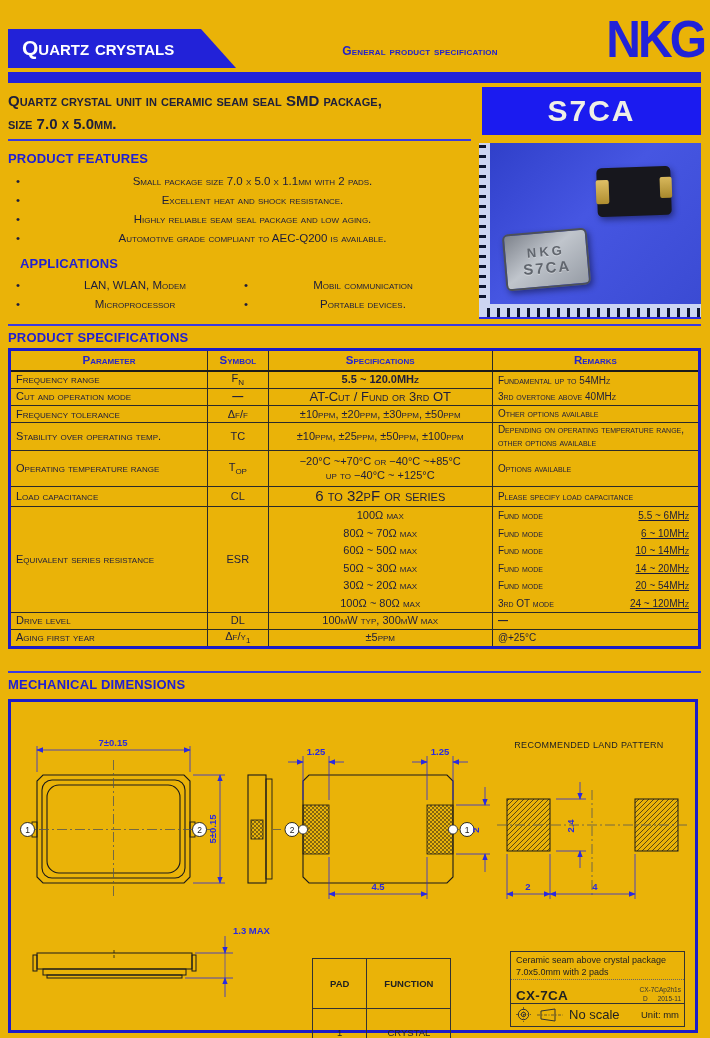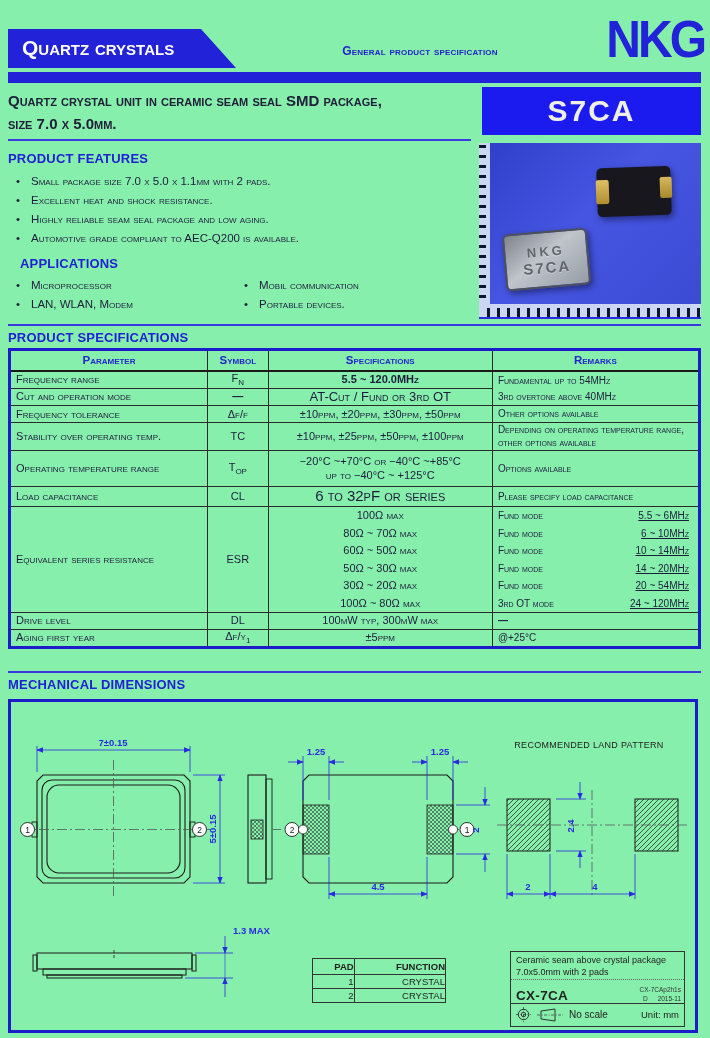--- a/index.html
+++ b/index.html
@@ -1,16 +1,16 @@
 <!DOCTYPE html>
 <html><head>
 <meta charset="utf-8">
 <style>
   html,body{margin:0;padding:0;background:#e8e8e8;}
-  .page{position:relative;width:710px;height:1038px;background:#86efac;
+  .page{position:relative;width:710px;height:1038px;background:#eab308;
         font-family:"Liberation Sans",sans-serif;overflow:hidden;}
   .sc{font-variant:small-caps;}
   
   .banner{position:absolute;left:8px;top:29px;width:228px;height:39px;background:#2222d8;
           clip-path:polygon(0 0,193px 0,228px 100%,0 100%);color:#ffffff;font-weight:bold;
           font-size:21px;line-height:38px;padding-left:14px;box-sizing:border-box;}
   .hdr-center{position:absolute;left:275px;top:44px;width:290px;text-align:center;
           color:#2222cc;font-weight:bold;font-size:12px;letter-spacing:.2px;}
   .logo{position:absolute;right:6px;top:12px;font-size:48px;font-weight:800;color:#2222d8;
           letter-spacing:-3px;transform:scaleY(1.08);}
@@ -41,21 +41,21 @@
           background:linear-gradient(145deg,#7e838c,#c0c5cc 45%,#969ca5);border:2px solid #4c5058;
           border-radius:6px;box-sizing:border-box;box-shadow:2px 3px 6px rgba(0,0,20,.45);
           display:flex;flex-direction:column;align-items:center;justify-content:center;}
   .chip-metal .l1{font-size:13px;font-weight:bold;letter-spacing:3px;color:#61666e;
           text-shadow:0 1px 0 rgba(255,255,255,.35);}
   .chip-metal .l2{font-size:15px;font-weight:bold;letter-spacing:2px;color:#61666e;
           text-shadow:0 1px 0 rgba(255,255,255,.35);}
   
   .sect-h{position:absolute;color:#2020d4;font-weight:bold;font-size:13px;letter-spacing:.2px;}
   .feat-list{position:absolute;left:14px;top:172px;width:460px;font-size:11.5px;color:#1c1c3c;}
-  .feat-list .li,.app-col .li{position:relative;padding-left:17px;line-height:19px;}
+  .feat-list .li,.app-col .li{position:relative;padding-left:17px;line-height:19px;text-align:center;}
   .feat-list .li::before,.app-col .li::before{content:"•";position:absolute;left:2px;top:0;}
   .app-col{position:absolute;top:276px;font-size:11.5px;color:#1c1c3c;}
   .rule-mid{position:absolute;left:8px;top:324px;width:693px;height:2px;background:#3a3ae0;}
   
   .spec-table{position:absolute;left:8px;top:348px;width:693px;border-collapse:collapse;
           table-layout:fixed;font-size:11px;color:#1c1c3c;border:3px solid #1c1cc8;}
   .spec-table td,.spec-table th{border:1px solid #2a2a2a;padding:0 5px;vertical-align:middle;
           line-height:1.25;}
   .spec-table th{color:#2525cc;font-size:11.5px;text-align:center;border-bottom:2px solid #1a1a1a;
           height:19px;margin-top:29px;}
@@ -68,33 +68,33 @@
   .rule-mech{position:absolute;left:8px;top:671px;width:693px;height:2px;background:#3a3ae0;}
   .mech-box{position:absolute;left:8px;top:699px;width:690px;height:334px;border:3px solid #1c1cc8;
           box-sizing:border-box;}
   .mech-inner{position:relative;width:684px;height:328px;}
   .mech-svg{position:absolute;left:0;top:0;}
   .dim-t{font-size:9.5px;font-weight:bold;fill:#2a2ae0;font-family:"Liberation Sans",sans-serif;}
   .pin-t{font-size:8.5px;fill:#1a1a1a;font-family:"Liberation Sans",sans-serif;}
   .land-t{font-size:9px;fill:#222222;letter-spacing:.3px;font-family:"Liberation Sans",sans-serif;}
   .pad-table{position:absolute;left:301px;top:256px;width:134px;border-collapse:collapse;
           font-size:9.5px;color:#222;}
-  .pad-table td{border:1px solid #333;text-align:right;height:13px;padding:0;}
+  .pad-table td{border:1px solid #333;text-align:center;height:13px;padding:17px;}
   .pad-table .ph td{font-weight:bold;height:15px;}
   .tblock{position:absolute;left:499px;top:249px;width:175px;height:76px;border:1px solid #333;
           box-sizing:border-box;font-size:9px;color:#222;}
   .tblock .desc{padding:3px 5px 2px 5px;line-height:1.3;border-bottom:1px dotted #666;height:28px;
           box-sizing:border-box;}
   .tblock .mid{display:flex;justify-content:space-between;align-items:flex-end;height:24px;
           border-bottom:1px solid #333;box-sizing:border-box;padding:0 3px 0 5px;}
   .tblock .part{font-size:13.5px;font-weight:bold;letter-spacing:.3px;}
   .tblock .meta{font-size:6.5px;text-align:right;line-height:1.4;color:#333;}
   .tblock .meta .rv{display:inline-block;margin-right:10px;}
   .tblock .foot{display:flex;align-items:center;height:21px;padding:0 5px;gap:6px;}
-  .tblock .foot .txt{font-size:10px;}
+  .tblock .foot .txt{font-size:13px;}
   .tblock .foot .unit{margin-left:auto;font-size:9.5px;}
 </style>
 </head>
 <body>
 
 <div class="page">
 
   <div class="banner sc">
     <span>Quartz crystals</span>
   </div>
@@ -125,22 +125,22 @@
   <div class="sect-h" style="left:8px;top:151px;">PRODUCT FEATURES</div>
   <div class="feat-list sc">
     <div class="li">Small  package size 7.0 x 5.0 x 1.1mm with 2 pads.</div>
     <div class="li">Excellent heat and shock resistance.</div>
     <div class="li">Highly reliable seam seal package and low aging.</div>
     <div class="li">Automotive grade compliant to AEC-Q200 is available.</div>
   </div>
 
   <div class="sect-h" style="left:20px;top:256px;">APPLICATIONS</div>
   <div class="app-col sc" style="left:14px;width:225px;">
+    <div class="li">LAN, WLAN, Modem</div>
     <div class="li">Microprocessor</div>
-    <div class="li">LAN, WLAN, Modem</div>
   </div>
   <div class="app-col sc" style="left:242px;width:225px;">
     <div class="li">Mobil communication</div>
     <div class="li">Portable devices.</div>
   </div>
 
   <div class="rule-mid"></div>
   <div class="sect-h" style="left:8px;top:330px;">PRODUCT SPECIFICATIONS</div>
 
   <table class="spec-table sc">

